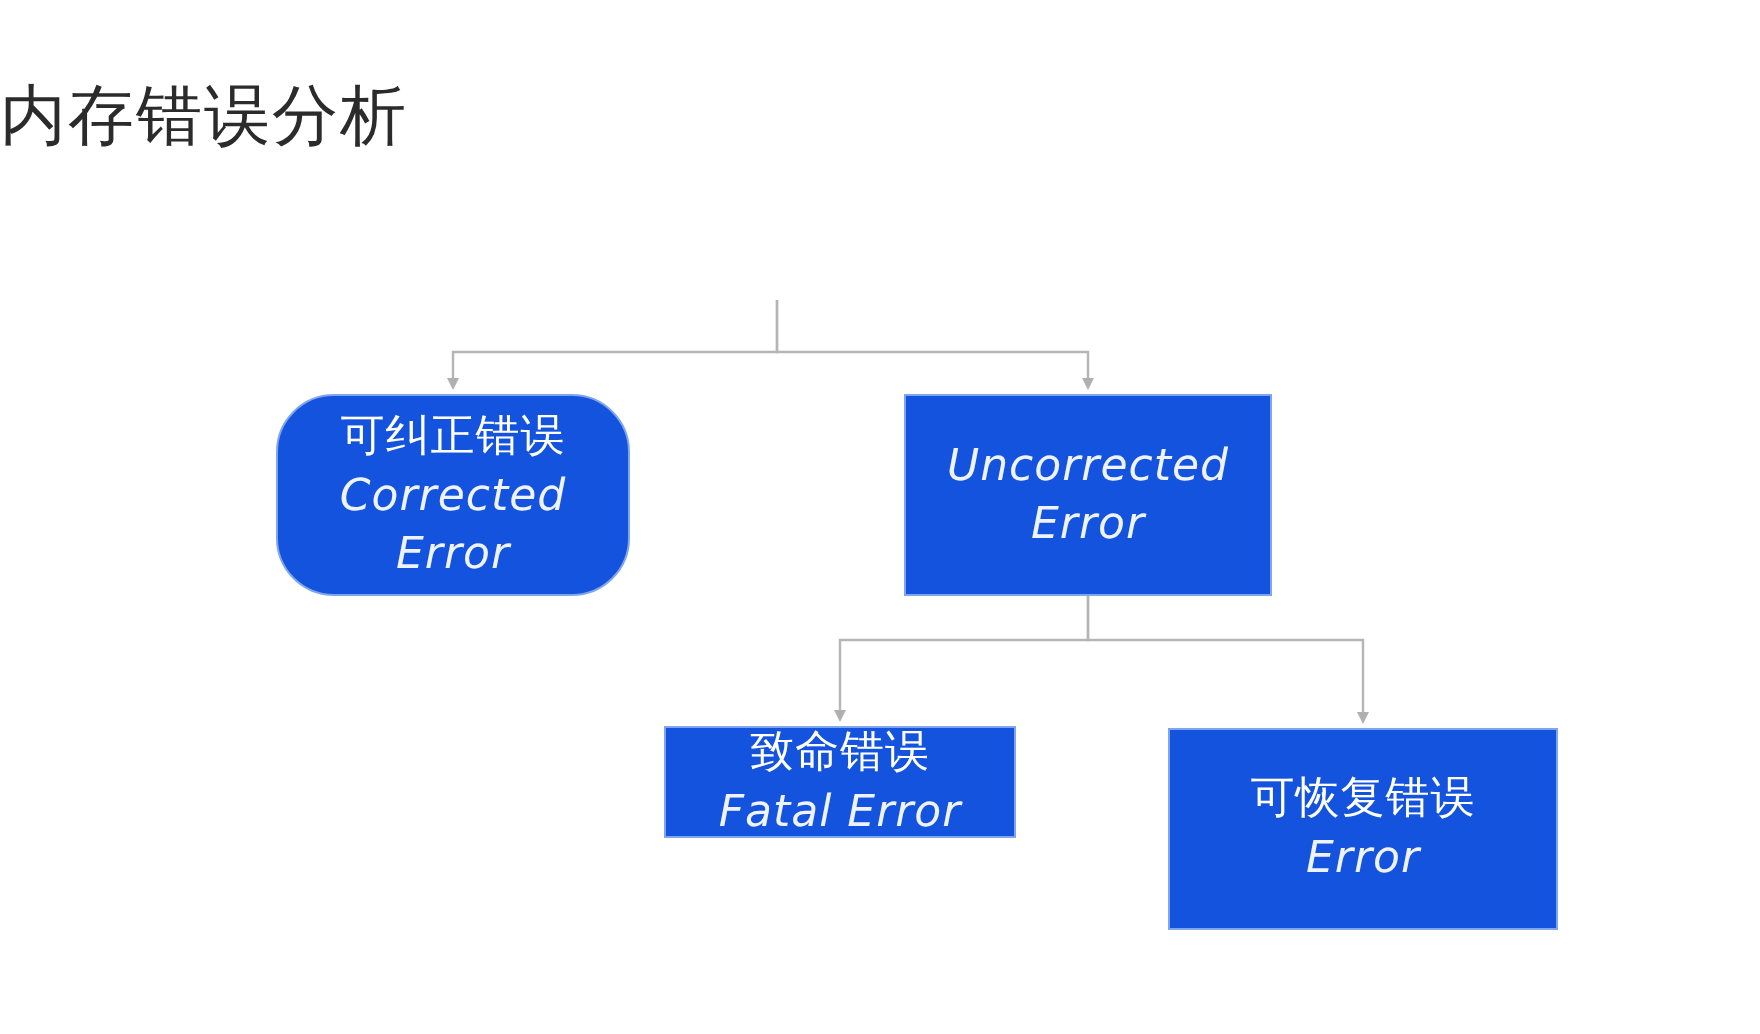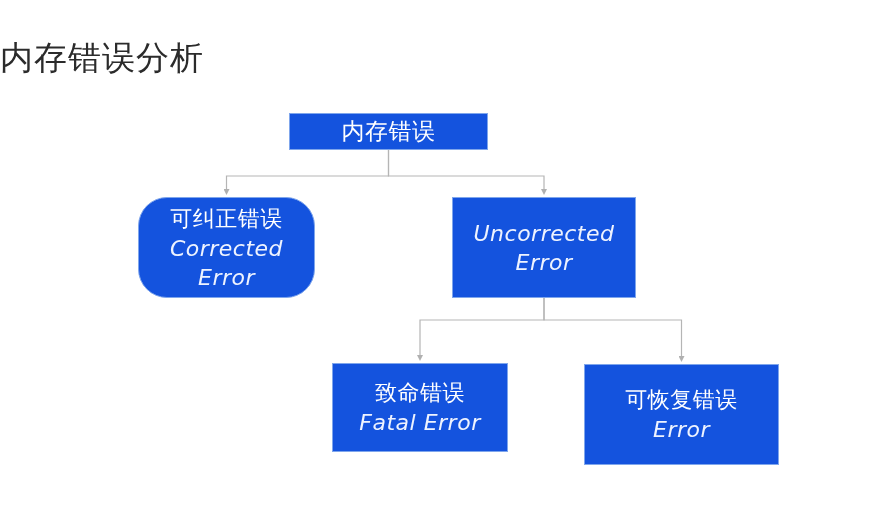--- a/index.html
+++ b/index.html
@@ -84,36 +84,33 @@
       </marker>
     </defs>
 
     <path d="M 388.5 150 L 388.5 176 L 226.5 176 L 226.5 192" fill="none" stroke="#b5b5b5" stroke-width="1.2" marker-end="url(#arrowgray)"></path>
     <path d="M 388.5 150 L 388.5 176 L 544 176 L 544 192" fill="none" stroke="#b5b5b5" stroke-width="1.2" marker-end="url(#arrowgray)"></path>
 
     <path d="M 544 298 L 544 320 L 420 320 L 420 358" fill="none" stroke="#b5b5b5" stroke-width="1.2" marker-end="url(#arrowgray)"></path>
     <path d="M 544 298 L 544 320 L 681.5 320 L 681.5 359" fill="none" stroke="#b5b5b5" stroke-width="1.2" marker-end="url(#arrowgray)"></path>
   </svg>
 
-  <div class="node root" style="left:289px; top:113px; width:199px; height:37px;">
-    <div class="cn">内存错误</div>
-  </div>
 
   <div class="node" style="left:138px; top:197px; width:177px; height:101px;border-radius:29px;">
     <div class="cn">可纠正错误</div>
     <div class="en">Corrected</div>
     <div class="en">Error</div>
   </div>
 
   <div class="node" style="left:452px; top:197px; width:184px; height:101px;">
     <div class="en">Uncorrected</div>
     <div class="en">Error</div>
   </div>
 
-  <div class="node" style="left:332px; top:363px; width:176px; height:89px;">
+  <div class="node" style="left:332px; top:363px; width:176px; height:56px;">
     <div class="cn">致命错误</div>
     <div class="en">Fatal Error</div>
   </div>
 
   <div class="node" style="left:584px; top:364px; width:195px; height:101px;">
     <div class="cn">可恢复错误</div>
     <div class="en">Error</div>
   </div>
 
 </div>

